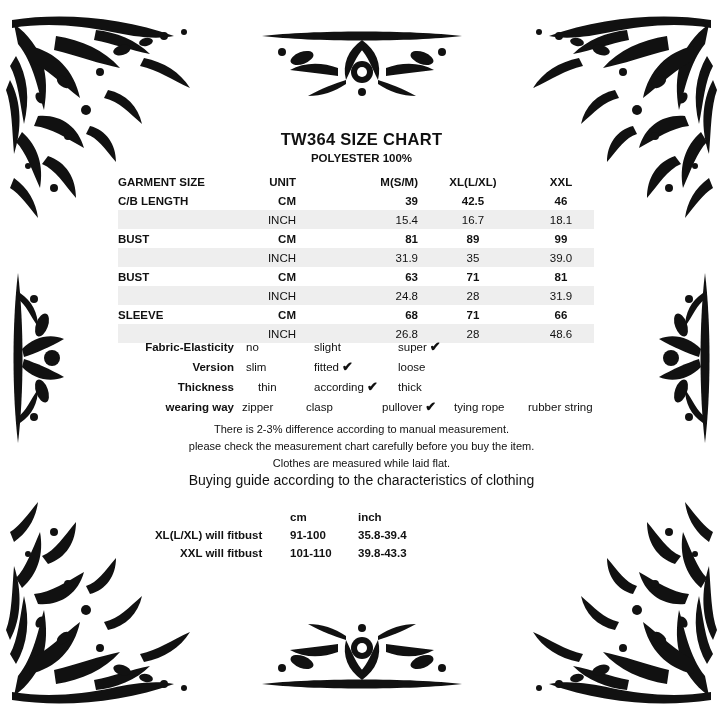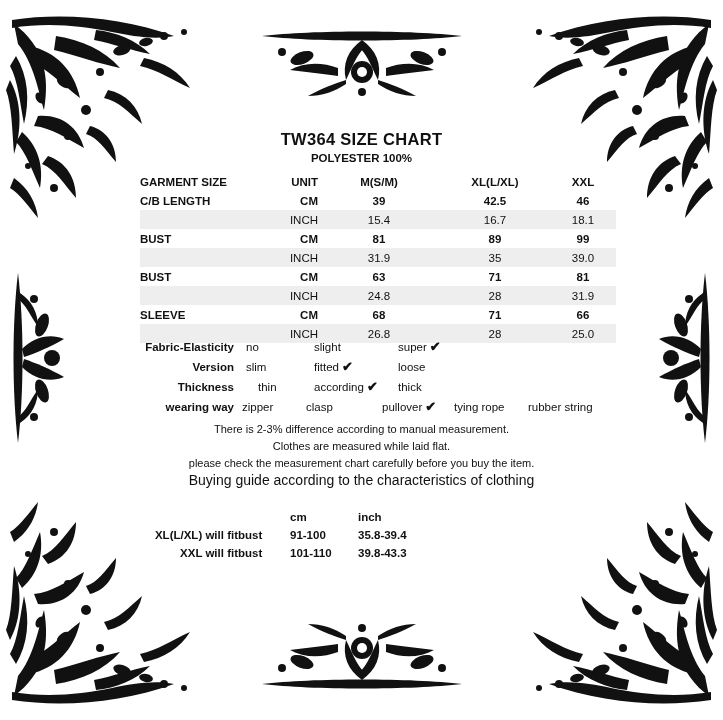--- a/index.html
+++ b/index.html
@@ -59,36 +59,36 @@
     left: 0;
     width: 723px;
     text-align: center;
     font-size: 11.5px;
     font-weight: bold;
   }
 
   table.sizes {
     position: absolute;
     top: 172px;
-    left: 140px;
+    left: 118px;
     width: 476px;
     border-collapse: collapse;
     font-size: 11.5px;
   }
   table.sizes td {
     padding: 1px 0 1px 0;
     height: 17px;
     vertical-align: middle;
   }
   table.sizes tr.shaded td {
     background: #eeeeee;
   }
   td.c-label { width: 108px; text-align: left; padding-left: 2px; }
   td.c-unit  { width: 70px;  text-align: right; }
-  td.c-m     { width: 122px; text-align: center; }
+  td.c-m     { width: 122px; text-align: right; }
   td.c-xl    { width: 110px; text-align: center; }
   td.c-xxl   { width: 66px;  text-align: center; }
   .b { font-weight: bold; }
 
   
   .attrs {
     position: absolute;
     top: 337px;
     left: 124px;
     width: 500px;
@@ -421,36 +421,36 @@
             <td class="c-unit b">CM</td>
             <td class="c-m b">68</td>
             <td class="c-xl b">71</td>
             <td class="c-xxl b">66</td>
           </tr>
           <tr class="shaded">
             <td class="c-label"></td>
             <td class="c-unit">INCH</td>
             <td class="c-m">26.8</td>
             <td class="c-xl">28</td>
-            <td class="c-xxl">25.0</td>
+            <td class="c-xxl">48.6</td>
           </tr>
         </tbody>
     </table>
 
     <div class="attrs">
         <div class="attr-row"><span class="attr-name">Fabric-Elasticity</span><span class="opt" style="position: absolute; left: 122px; top: 0px;"><span>no</span></span><span class="opt" style="position: absolute; left: 190px; top: 0px;"><span>slight</span></span><span class="opt" style="position: absolute; left: 274px; top: 0px;"><span>super</span><span class="check">✔</span></span></div>
         <div class="attr-row"><span class="attr-name">Version</span><span class="opt" style="position: absolute; left: 122px; top: 0px;"><span>slim</span></span><span class="opt" style="position: absolute; left: 190px; top: 0px;"><span>fitted</span><span class="check">✔</span></span><span class="opt" style="position: absolute; left: 274px; top: 0px;"><span>loose</span></span></div>
         <div class="attr-row"><span class="attr-name">Thickness</span><span class="opt" style="position: absolute; left: 122px; top: 0px; margin-left: 12px;"><span>thin</span></span><span class="opt" style="position: absolute; left: 190px; top: 0px;"><span>according</span><span class="check">✔</span></span><span class="opt" style="position: absolute; left: 274px; top: 0px;"><span>thick</span></span></div>
         <div class="attr-row"><span class="attr-name">wearing way</span><span class="opt" style="position: absolute; left: 118px; top: 0px;"><span>zipper</span></span><span class="opt" style="position: absolute; left: 182px; top: 0px;"><span>clasp</span></span><span class="opt" style="position: absolute; left: 258px; top: 0px;"><span>pullover</span><span class="check">✔</span></span><span class="opt" style="position: absolute; left: 330px; top: 0px;"><span>tying rope</span></span><span class="opt" style="position: absolute; left: 404px; top: 0px;"><span>rubber string</span></span></div>
       </div>
 
     <div class="notes">
         <div>There is 2-3% difference according to manual measurement.</div>
+        <div>please check the measurement chart carefully before you buy the item.</div>
         <div>Clothes are measured while laid flat.</div>
-        <div>please check the measurement chart carefully before you buy the item.</div>
         <div class="strong">Buying guide according to the characteristics of clothing</div>
       </div>
 
     <table class="fit">
       <tbody id="fit-body">
           <tr class="fit-head">
             <td class="f-label"></td>
             <td class="f-bust"></td>
             <td class="f-cm">cm</td>
             <td class="f-inch">inch</td>

